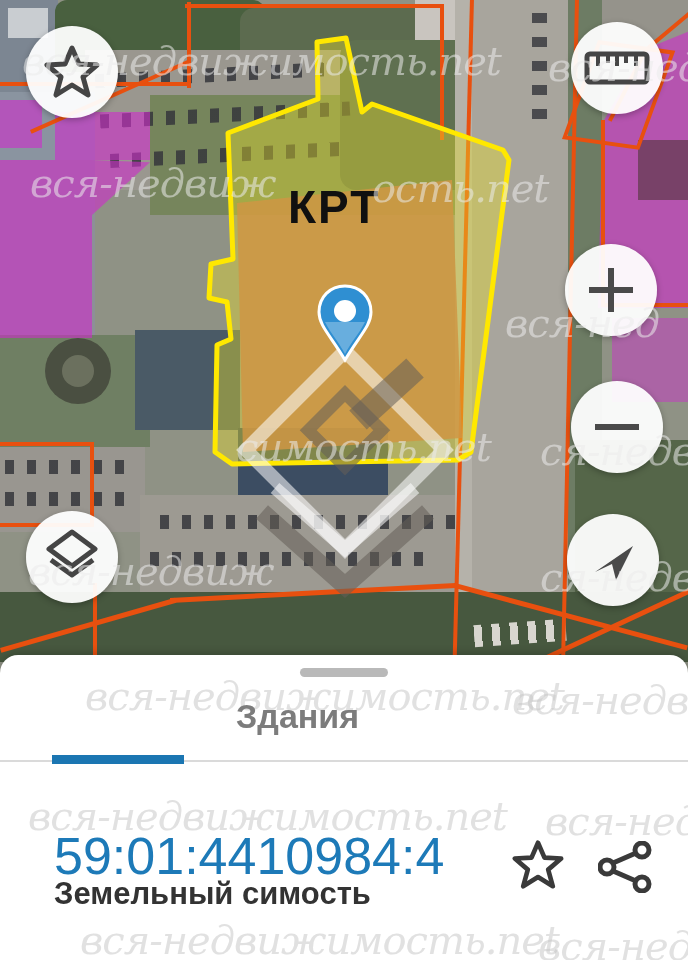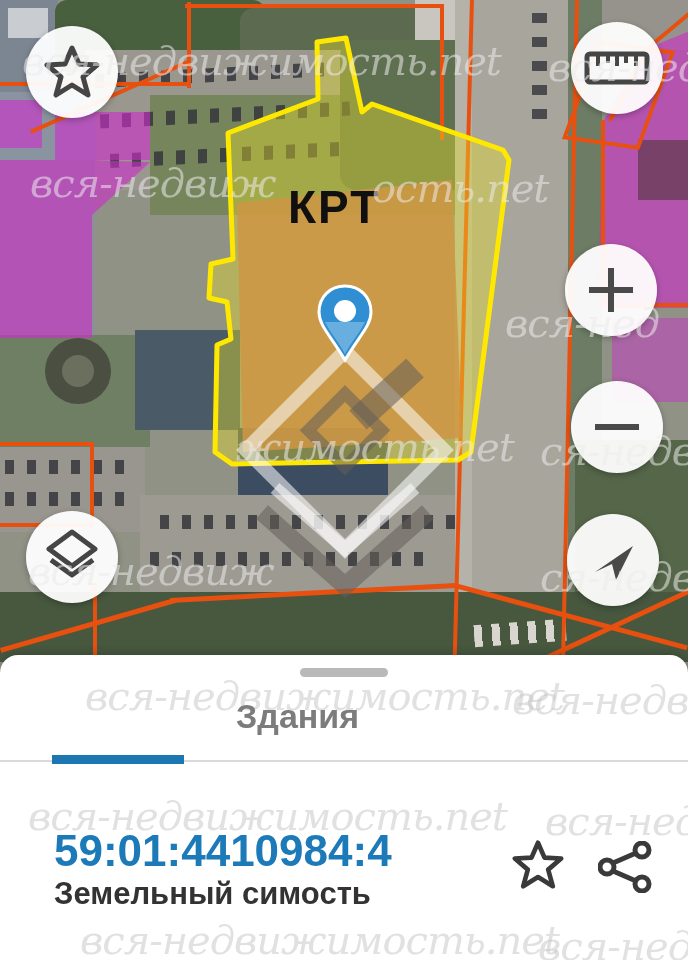--- a/index.html
+++ b/index.html
@@ -40,21 +40,21 @@
   #panel{position:absolute;left:0;top:655px;width:688px;height:305px;background:#ffffff;
          border-radius:18px 18px 0 0;box-shadow:0 -2px 8px rgba(0,0,0,0.2);z-index:30;}
   #handle{position:absolute;left:300px;top:13px;width:88px;height:9px;border-radius:5px;
           background:#b9b9b9;z-index:2;}
   .tab{position:absolute;top:42px;font-size:34px;font-weight:bold;z-index:2;}
   #tab-parcels{left:56px;color:#1b76b2;}
   #tab-buildings{left:236px;color:#7c7c7c;}
   #tab-underline{position:absolute;left:52px;top:100px;width:132px;height:9px;
                  background:#1b76b2;z-index:3;}
   #tabs-divider{position:absolute;left:0;top:105px;width:688px;height:2px;background:#dadada;z-index:2;}
-  #cad-num{position:absolute;left:54px;top:171px;font-size:44px;font-weight:bold;
+  #cad-num{position:absolute;left:54px;top:171px;font-size:52px;font-weight:normal;
            color:#1d7ab8;z-index:2;}
   #cad-type{position:absolute;left:54px;top:221px;font-size:31px;font-weight:bold;
             color:#333333;z-index:2;}
   .pbtn{position:absolute;z-index:3;}
 </style>
 </head>
 <body>
 
 <div id="app">
 
@@ -184,21 +184,21 @@
         <path d="M6 36 L44 10 L27 44 L23 28 Z" fill="#4a4a4a"></path>
       </svg>
     </div>
 
     <div id="wm-map">
       <span class="wm wm0">вся-недвижимость.net</span>
       <span class="wm wm1">вся-недв</span>
       <span class="wm wm2">вся-недвиж</span>
       <span class="wm wm3">ость.net</span>
       <span class="wm wm5">вся-нед</span>
-      <span class="wm wm6">жимость.net</span>
+      <span class="wm wm6">симость.net</span>
       <span class="wm wm7">ся-недв</span>
       <span class="wm wm8">вся-недвиж</span>
       <span class="wm wm9">ся-недв</span>
     </div>
   </div>
 
   <div id="panel">
     <span class="wm wm10">вся-недвижимость.net</span>
     <span class="wm wm11">вся-недви</span>
     <span class="wm wm12">вся-недвижимость.net</span>

